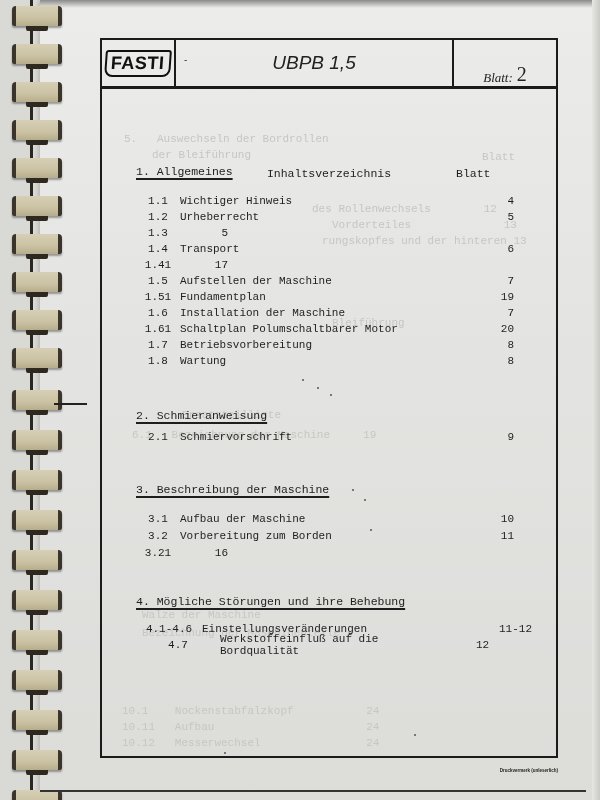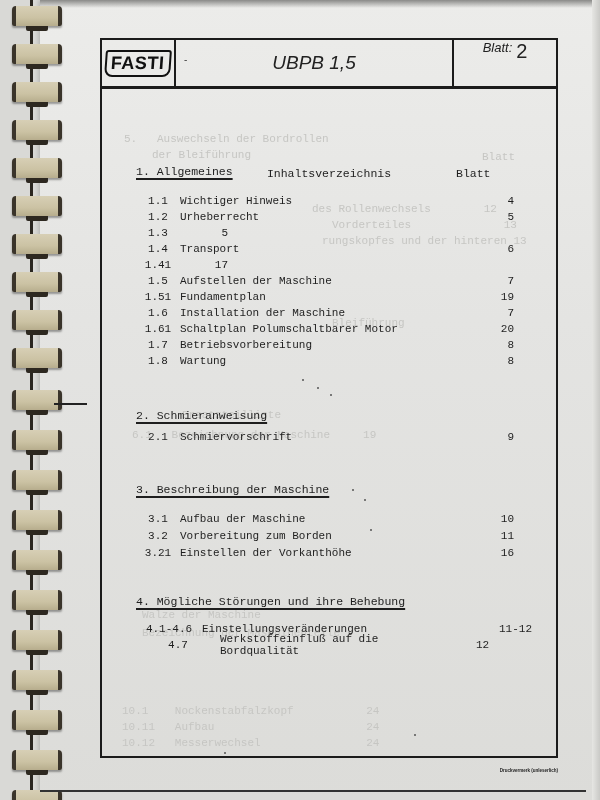--- a/index.html
+++ b/index.html
@@ -66,22 +66,22 @@
     border-radius: 3px 3px 8px 8px;
   }
   .hdr-title {
     flex: 1; border-right: 2px solid #1b1b1b; position: relative;
     display: flex; align-items: center; justify-content: center;
     font-family: "Liberation Sans", "DejaVu Sans", sans-serif;
     font-style: italic; font-size: 19px; color: #222;
   }
   .hdr-title .dash { position: absolute; left: 8px; top: 14px; font-size: 10px; color: #444; font-style: normal; }
   .hdr-sheet {
-    width: 102px; display: flex; align-items: flex-start; justify-content: center;
-    font-family: Liberation Sans, sans-serif;
+    width: 102px; display: flex; align-items: flex-end; justify-content: center;
+    font-family: Liberation Serif, serif;
     font-style: italic; color: #222; font-size: 13px;
   }
   .hdr-sheet .num { font-size: 20px; margin-left: 4px; font-style: normal; }
   .content {
     position: absolute; left: 0; top: 49px; right: 0; bottom: 0;
     font-size: 11px; color: #1e1e1e;
   }
   .ghost {
     position: absolute; color: #c6c6c3; font-size: 11px; white-space: pre;
   }
@@ -245,21 +245,20 @@
         <span class="ti">Aufbau der Maschine</span>
         <span class="pg">10</span>
       </div>
     <div class="row" style="top:439px">
         <span class="no">3.2</span>
         <span class="ti">Vorbereitung zum Borden</span>
         <span class="pg">11</span>
       </div>
     <div class="row" style="top:456px">
         <span class="no">3.21</span>
-        <span class="ti">Einstellen der Vorkanthöhe</span>
         <span class="pg">16</span>
       </div>
 
     <div class="sec" style="top:506px">4. Mögliche Störungen und ihre Behebung</div>
     <div class="row wide" style="top:532px">
         <span class="no" style="width:66px">4.1-4.6</span>
         <span class="ti">Einstellungsveränderungen</span>
         <span class="pg" style="width:110px;padding-right:24px">11-12</span>
       </div>
     <div class="row wide" style="top:548px">

